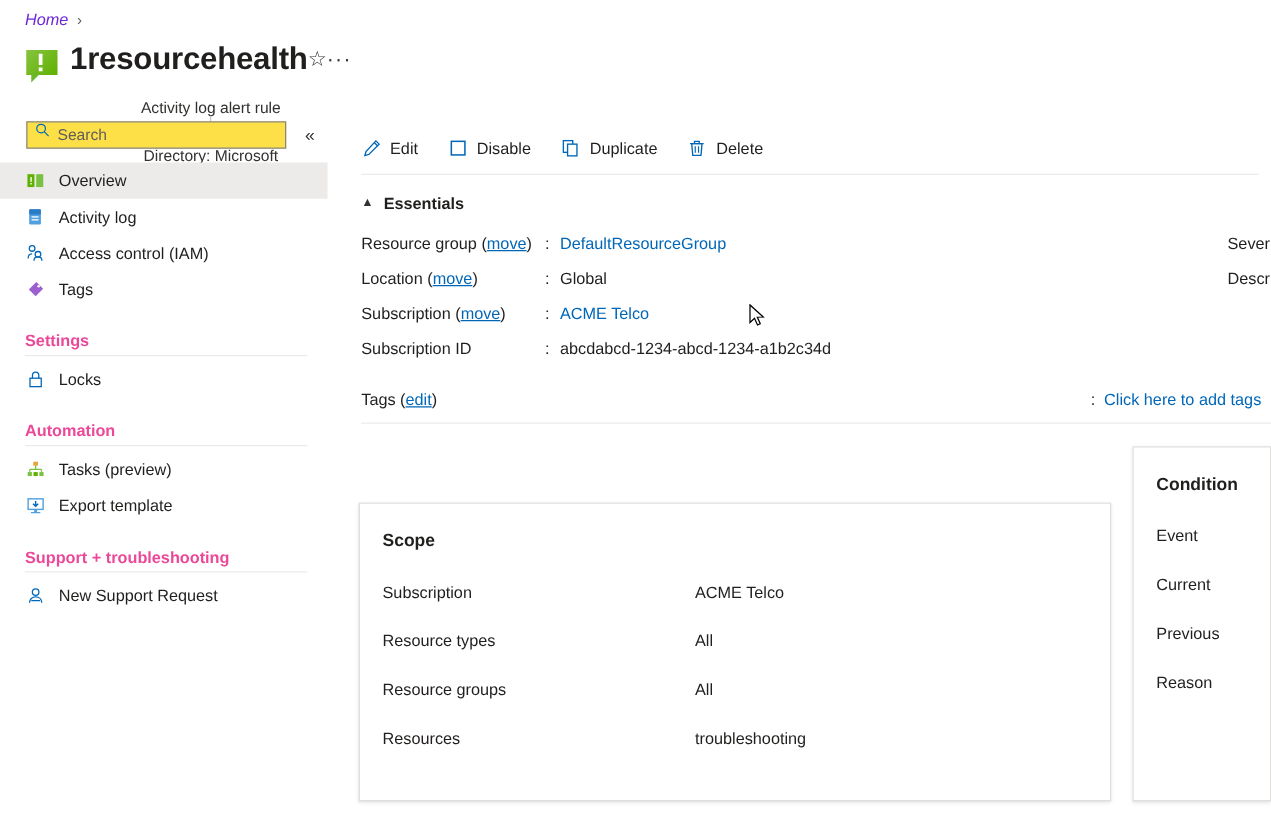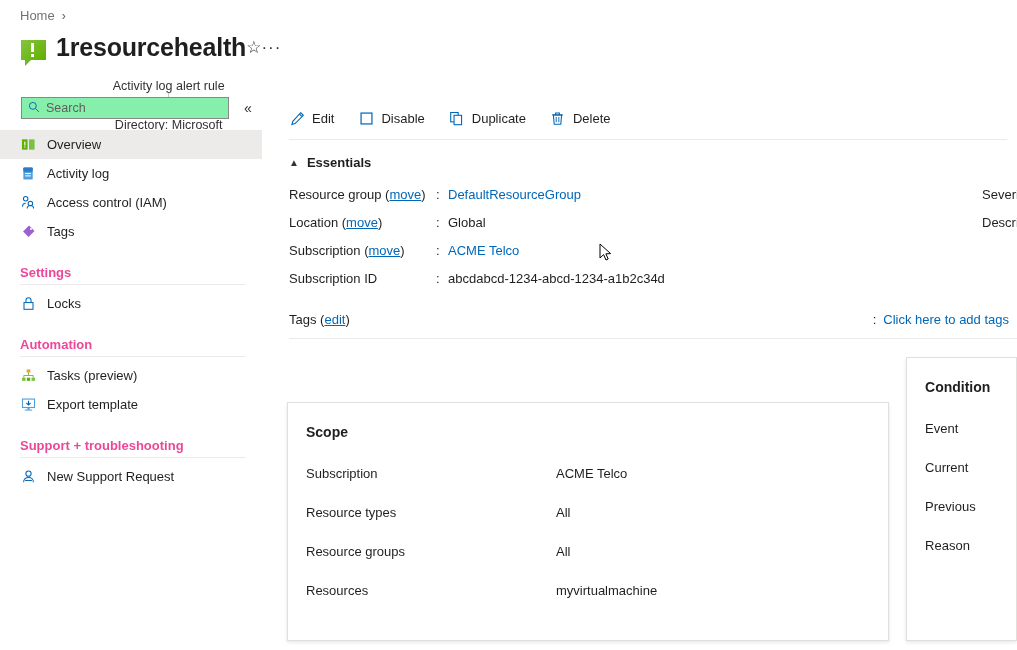--- a/index.html
+++ b/index.html
@@ -21,22 +21,23 @@
   .breadcrumb {
     position: absolute;
     left: 20px;
     top: 8px;
     font-size: 13px;
     display: flex;
     align-items: center;
     gap: 7px;
   }
   .breadcrumb .crumb-link {
-    color: #737373;
+    color: #6d28d9;
     cursor: pointer;
+    font-style: italic;
   }
   .breadcrumb .crumb-sep {
     color: #605e5c;
     font-size: 12px;
   }
 
   
   .title-row {
     position: absolute;
     left: 20px;
@@ -127,23 +128,22 @@
     position: absolute;
     left: 21px;
     top: 97px;
     display: flex;
     align-items: center;
   }
   .search-box {
     width: 208px;
     height: 22px;
     border: 1px solid #8a8886;
-    background: #86efac;
-    display: flex;
-    align-items: center;
+    background: #fde047;
+    display: flex;
     padding: 0 6px;
     box-sizing: border-box;
   }
   .search-box .mag {
     color: #0067b8;
     font-size: 12px;
     margin-right: 6px;
   }
   .search-box input {
     border: none;
@@ -609,21 +609,21 @@
       <div class="card-row">
         <span class="card-key">Resource types</span>
         <span class="card-val">All</span>
       </div>
       <div class="card-row">
         <span class="card-key">Resource groups</span>
         <span class="card-val">All</span>
       </div>
       <div class="card-row">
         <span class="card-key">Resources</span>
-        <span class="card-val">myvirtualmachine</span>
+        <span class="card-val">troubleshooting</span>
       </div>
     </div>
 
     <div class="card card-condition">
       <div class="card-title">Condition</div>
       <div class="card-row">
         <span class="card-key">Event</span>
       </div>
       <div class="card-row">
         <span class="card-key">Current</span>

